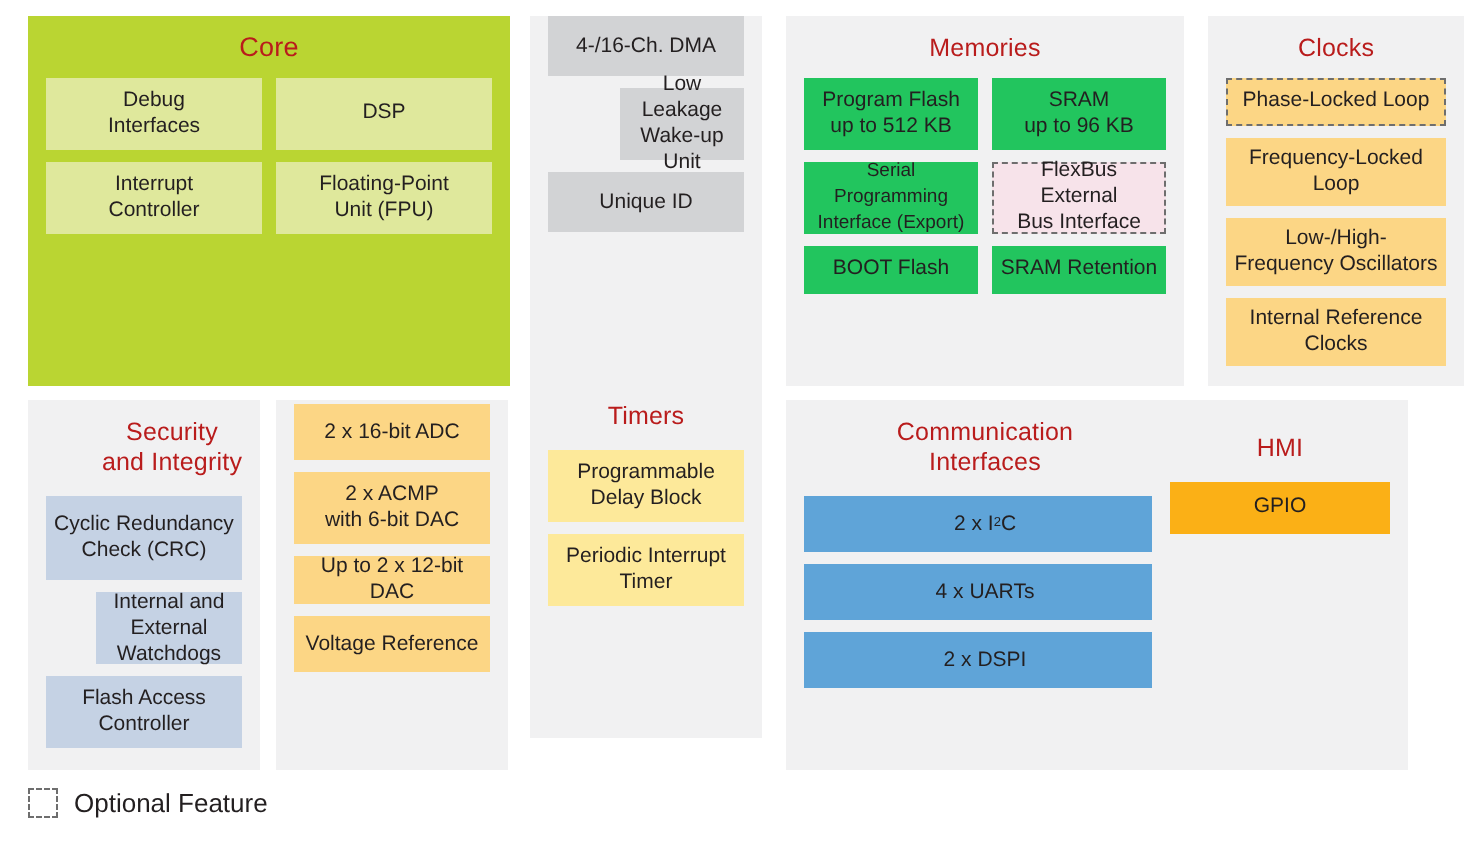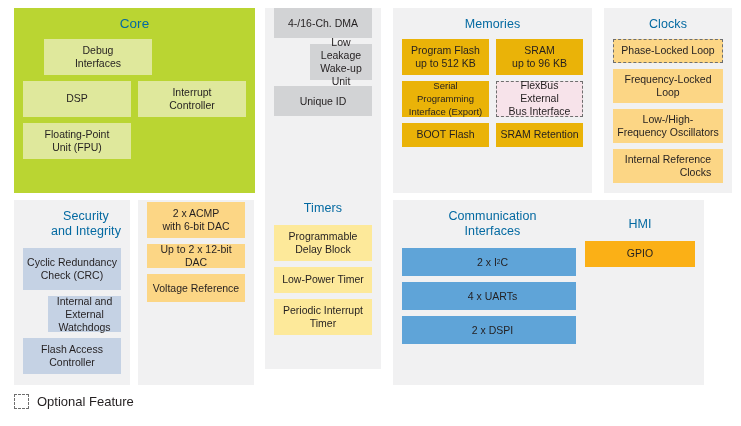--- a/index.html
+++ b/index.html
@@ -22,21 +22,21 @@
   }
   .panel {
     position: absolute;
     box-sizing: border-box;
     padding: 0;
   }
   .panel-title {
     text-align: center;
     font-size: 12.5px;
     line-height: 14.5px;
-    color: #0369a1;
+    color: #b91c1c;
     padding-top: 9px;
     padding-bottom: 7px;
     letter-spacing: 0.1px;
   }
   .blocks {
     padding: 0 9px 9px 9px;
     display: flex;
     flex-direction: column;
     gap: 6px;
   }
@@ -65,21 +65,21 @@
     border: 1.3px dashed #6e6e6e;
   }
   .theme-core       { background: #bad532; }
   .theme-core .panel-title { font-size: 13.5px; }
   .theme-core .block { background: #dfe89c; }
 
   .theme-grey       { background: #f1f1f2; }
   .theme-grey .block { background: #d2d3d5; }
 
   .theme-pink       { background: #f1f1f2; }
-  .theme-pink .block { background: #eab308; }
+  .theme-pink .block { background: #22c55e; }
 
   .theme-amber      { background: #f1f1f2; }
   .theme-amber .block { background: #fcd685; }
 
   .theme-blue-lt    { background: #f1f1f2; }
   .theme-blue-lt .block { background: #c5d2e4; }
 
   .theme-yellow     { background: #f1f1f2; }
   .theme-yellow .block { background: #fde99a; }
 
@@ -112,21 +112,21 @@
   sup { font-size: 0.62em; vertical-align: super; line-height: 0; }
 </style>
 </head>
 <body>
 
 <div id="canvas">
 
   <div class="panel theme-core" style="left:14px; top:8px; width:241px; height:185px;">
     <div class="panel-title">Core</div>
     <div class="blocks two-col">
-      <div class="block" style="height:36px; white-space:pre-line;margin-left:21px;">Debug
+      <div class="block" style="height:36px; white-space:pre-line;">Debug
 Interfaces</div>
       <div class="block" style="height:36px; white-space:pre-line;">DSP</div>
       <div class="block" style="height:36px; white-space:pre-line;">Interrupt
 Controller</div>
       <div class="block" style="height:36px; white-space:pre-line;">Floating-Point
 Unit (FPU)</div>
     </div>
   </div>
 
   <div class="panel theme-grey" style="left:265px; top:8px; width:116px; height:185px;">
@@ -155,53 +155,53 @@
   </div>
 
   <div class="panel theme-amber" style="left:604px; top:8px; width:128px; height:185px;">
     <div class="panel-title">Clocks</div>
     <div class="blocks">
       <div class="block dashed" style="height:24px; white-space:pre-line;">Phase-Locked Loop</div>
       <div class="block" style="height:34px; white-space:pre-line;">Frequency-Locked
 Loop</div>
       <div class="block" style="height:34px; white-space:pre-line;">Low-/High-
 Frequency Oscillators</div>
-      <div class="block" style="height:34px; white-space:pre-line;text-align:right;">Internal Reference
+      <div class="block" style="height:34px; white-space:pre-line;">Internal Reference
 Clocks</div>
     </div>
   </div>
 
   <div class="panel theme-blue-lt" style="left:14px; top:200px; width:116px; height:185px;">
     <div class="panel-title" style="white-space:pre-line;margin-left:28px;">Security
 and Integrity</div>
     <div class="blocks" style="padding-top:3px;">
       <div class="block" style="height:42px; white-space:pre-line;">Cyclic Redundancy
 Check (CRC)</div>
       <div class="block" style="height:36px; white-space:pre-line;margin-left:25px;">Internal and
 External Watchdogs</div>
       <div class="block" style="height:36px; white-space:pre-line;">Flash Access
 Controller</div>
     </div>
   </div>
 
   <div class="panel theme-amber" style="left:138px; top:200px; width:116px; height:185px;">
     <div class="blocks" style="padding-top:2px;">
+      <div class="block" style="height:28px; white-space:pre-line;">2 x 16-bit ADC</div>
       <div class="block" style="height:36px; white-space:pre-line;">2 x ACMP
 with 6-bit DAC</div>
       <div class="block" style="height:24px; white-space:pre-line;">Up to 2 x 12-bit DAC</div>
       <div class="block" style="height:28px; white-space:pre-line;">Voltage Reference</div>
     </div>
   </div>
 
   <div class="panel theme-yellow" style="left:265px; top:184px; width:116px; height:185px;">
     <div class="panel-title" style="padding-top:17px;">Timers</div>
     <div class="blocks" style="padding-top:2px;">
       <div class="block" style="height:36px; white-space:pre-line;">Programmable
 Delay Block</div>
-      <div class="block" style="height:26px; white-space:pre-line;">Low-Power Timer</div>
       <div class="block" style="height:36px; white-space:pre-line;">Periodic Interrupt
 Timer</div>
     </div>
   </div>
 
   <div class="panel theme-blue" style="left:393px; top:200px; width:199px; height:185px;">
     <div class="panel-title" style="white-space:pre-line;">Communication
 Interfaces</div>
     <div class="blocks" style="padding-top:3px;">
       <div class="block" style="height:28px;">2 x I<sup>2</sup>C</div>

